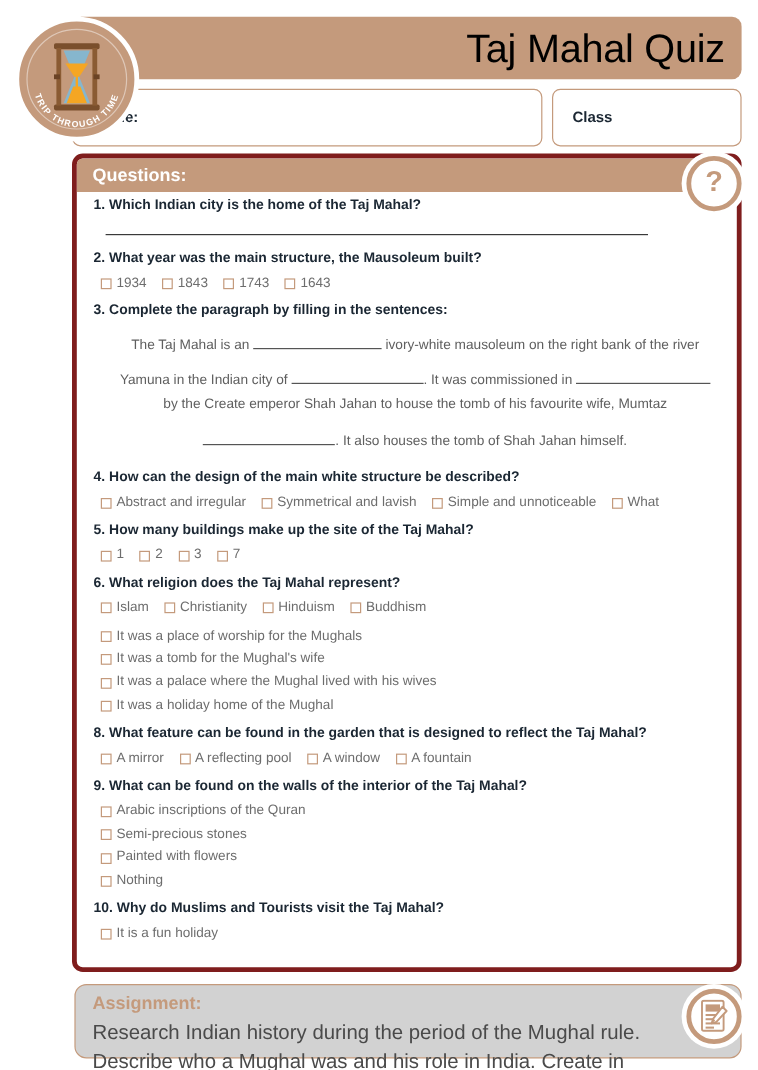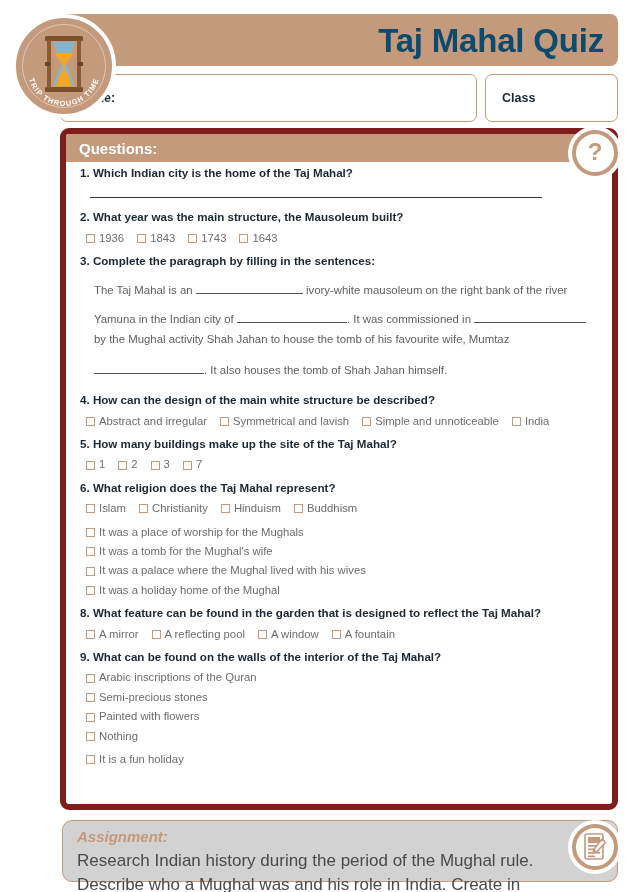--- a/index.html
+++ b/index.html
@@ -88,23 +88,23 @@
     width: 558px;
     height: 52px;
     background: #c49a7c;
     border-radius: 8px;
     display: flex;
     align-items: center;
     justify-content: flex-end;
     padding-right: 14px;
   }
   .titlebar h1 {
-    color: #0c4a6e;
+    color: #000000;
     font-size: 33px;
-    font-weight: 700;
+    font-weight: 400;
     line-height: 1;
     letter-spacing: -0.2px;
   }
 
   
   .namerow {
     position: absolute;
     left: 60px;
     top: 74px;
     width: 558px;
@@ -114,35 +114,35 @@
   }
   .field-box {
     border: 1px solid #c49a7c;
     border-radius: 7px;
     background: #ffffff;
     display: flex;
     align-items: center;
     padding-left: 16px;
   }
   .field-name { flex: 1 1 auto; }
-  .field-class { width: 133px; }
+  .field-class { width: 158px; }
   .field-label {
     font-size: 12.5px;
     font-weight: 700;
     color: #1b2733;
   }
 
   
   .qpanel {
     position: absolute;
     left: 60px;
     top: 128px;
     width: 558px;
     height: 682px;
-    border: 6px solid #7f1d1d;
+    border: 4px solid #7f1d1d;
     border-radius: 9px;
     background: #ffffff;
     overflow: hidden;
   }
   .qpanel-head {
     height: 28px;
     background: #c49a7c;
     display: flex;
     align-items: center;
     padding-left: 13px;
@@ -234,21 +234,21 @@
     background: #3a3a3a;
   }
 
   
   .para {
     margin: 9px 0 6px 14px;
     font-size: 11.4px;
     color: #5f5f5f;
     line-height: 2.0;
   }
-  .para p { margin-bottom: 9px; }
+  .para p { margin-bottom: 9px; text-align: center; }
   .para p.tight { margin-bottom: 9px; line-height: 1.75; }
   .blank {
     display: inline-block;
     border-bottom: 1px solid #555555;
     vertical-align: baseline;
   }
   .blank-w1 { width: 107px; }
   .blank-w2 { width: 110px; }
   .blank-w3 { width: 112px; }
   .blank-w4 { width: 110px; }
@@ -263,21 +263,20 @@
     background: #d2d2d2;
     border: 1px solid #c49a7c;
     border-radius: 10px;
     padding: 7px 70px 6px 14px;
   }
   .assignment-title {
     color: #c49a7c;
     font-size: 15px;
     font-weight: 700;
     line-height: 1.25;
-    font-style: italic;
   }
   .assignment-text {
     color: #4a4a4a;
     font-size: 17px;
     line-height: 1.45;
     margin-top: 2px;
   }
   .assign-badge-halo {
     position: absolute;
     left: 568px;
@@ -368,21 +367,21 @@
       </div>
 
       <div class="q">
         <div class="q-title">
           <span>2.</span>
           <span>What year was the main structure, the Mausoleum built?</span>
         </div>
         <div class="opts-inline">
           <label class="opt">
               <span class="cbx"></span>
-              <span>1936</span>
+              <span>1934</span>
             </label>
           <label class="opt">
               <span class="cbx"></span>
               <span>1843</span>
             </label>
           <label class="opt">
               <span class="cbx"></span>
               <span>1743</span>
             </label>
           <label class="opt">
@@ -392,21 +391,21 @@
         </div>
       </div>
 
       <div class="q">
         <div class="q-title">
           <span>3.</span>
           <span>Complete the paragraph by filling in the sentences:</span>
         </div>
         <div class="para">
           <p><span>The Taj Mahal is an </span><span class="blank blank-w1"></span><span> ivory-white mausoleum on the right bank of the river</span></p>
-          <p class="tight"><span>Yamuna in the Indian city of </span><span class="blank blank-w2"></span><span>. It was commissioned in </span><span class="blank blank-w3"></span><br><span>by the Mughal activity Shah Jahan to house the tomb of his favourite wife, Mumtaz</span></p>
+          <p class="tight"><span>Yamuna in the Indian city of </span><span class="blank blank-w2"></span><span>. It was commissioned in </span><span class="blank blank-w3"></span><br><span>by the Create emperor Shah Jahan to house the tomb of his favourite wife, Mumtaz</span></p>
           <p><span class="blank blank-w4"></span><span>. It also houses the tomb of Shah Jahan himself.</span></p>
         </div>
       </div>
 
       <div class="q">
         <div class="q-title">
           <span>4.</span>
           <span>How can the design of the main white structure be described?</span>
         </div>
         <div class="opts-inline">
@@ -417,21 +416,21 @@
           <label class="opt">
               <span class="cbx"></span>
               <span>Symmetrical and lavish</span>
             </label>
           <label class="opt">
               <span class="cbx"></span>
               <span>Simple and unnoticeable</span>
             </label>
           <label class="opt">
               <span class="cbx"></span>
-              <span>India</span>
+              <span>What</span>
             </label>
         </div>
       </div>
 
       <div class="q">
         <div class="q-title">
           <span>5.</span>
           <span>How many buildings make up the site of the Taj Mahal?</span>
         </div>
         <div class="opts-inline">
@@ -544,20 +543,24 @@
               <span>Painted with flowers</span>
             </label>
           <label class="opt">
               <span class="cbx"></span>
               <span>Nothing</span>
             </label>
         </div>
       </div>
 
       <div class="q">
+        <div class="q-title">
+          <span>10.</span>
+          <span>Why do Muslims and Tourists visit the Taj Mahal?</span>
+        </div>
         <div class="opts-stack">
           <label class="opt">
               <span class="cbx"></span>
               <span>It is a fun holiday</span>
             </label>
 
         </div>
       </div>
 
     </div>

